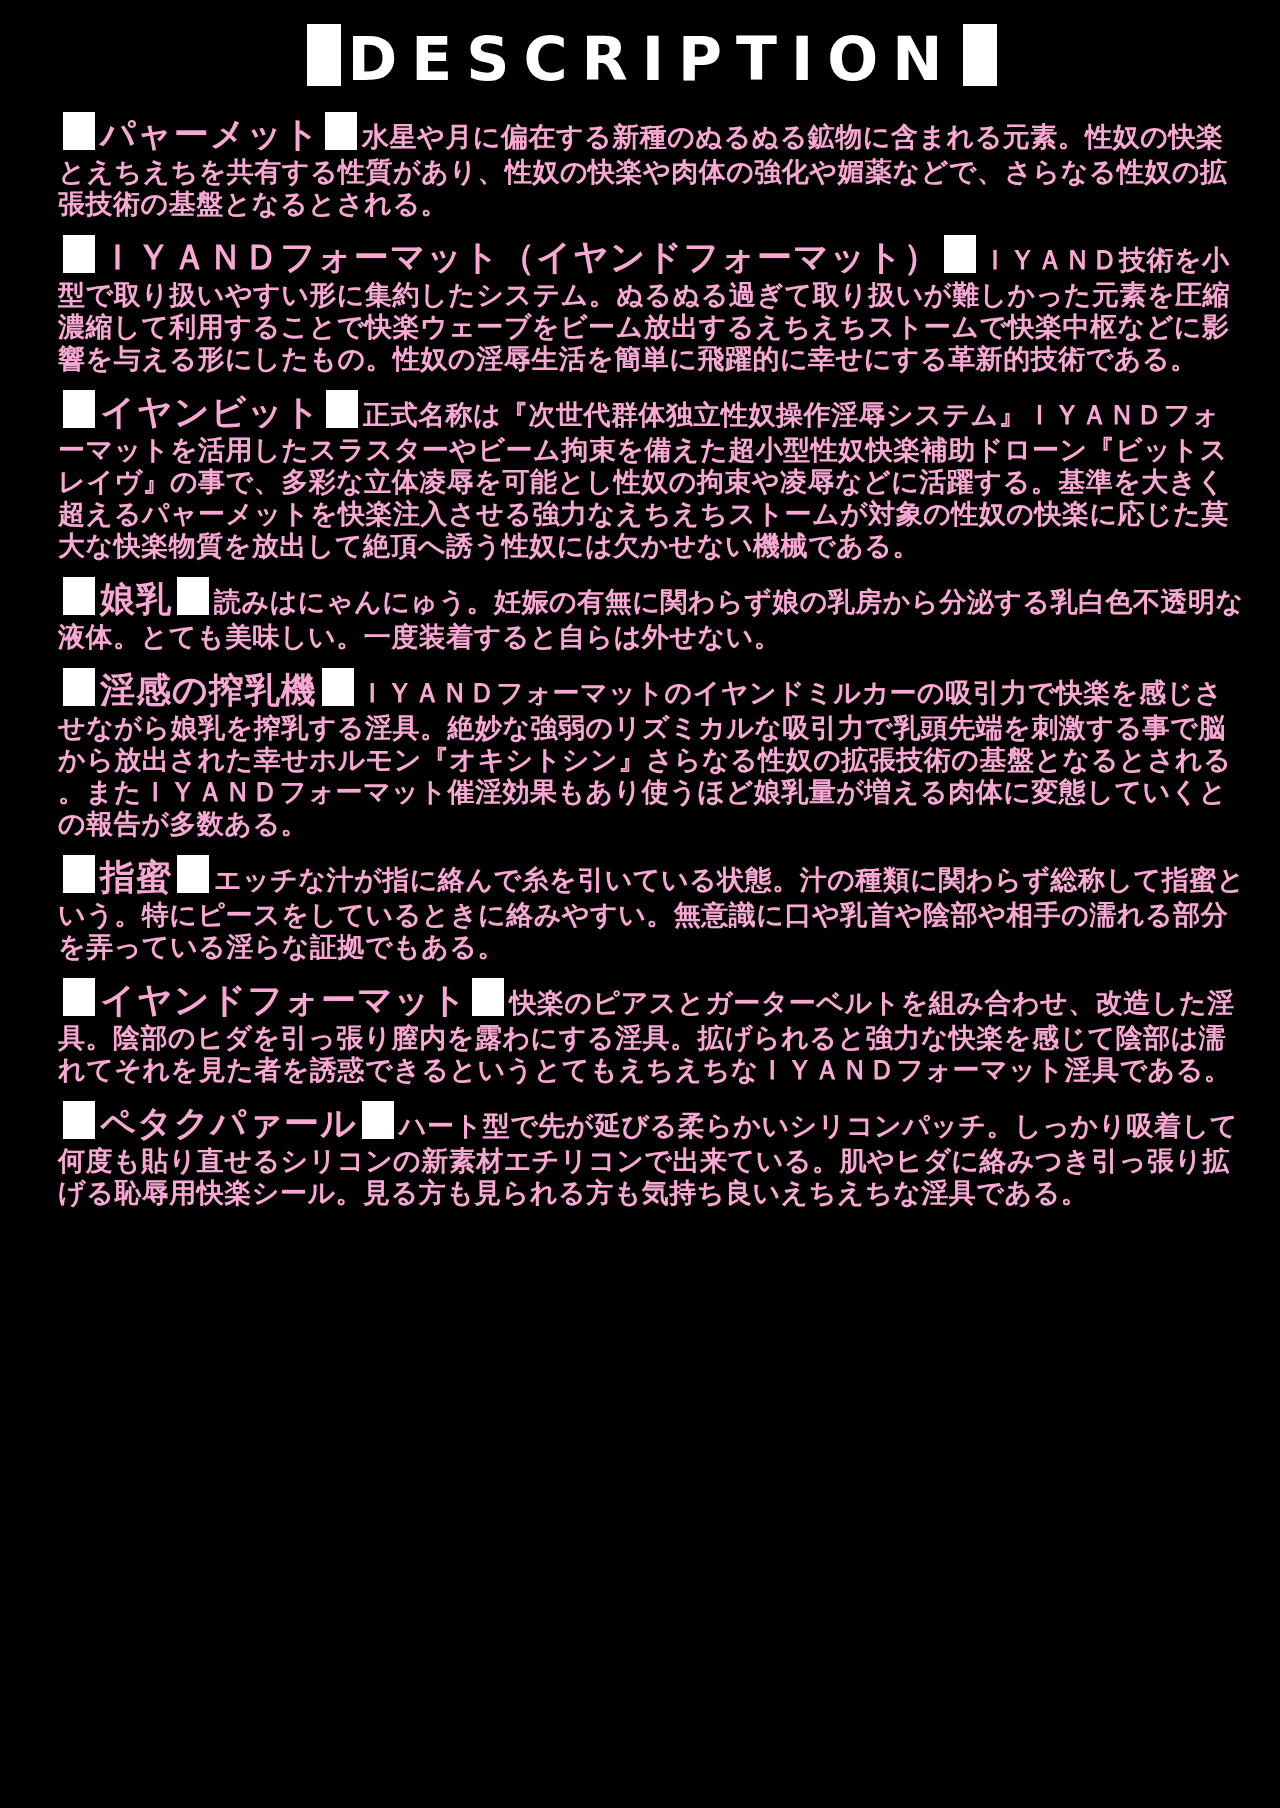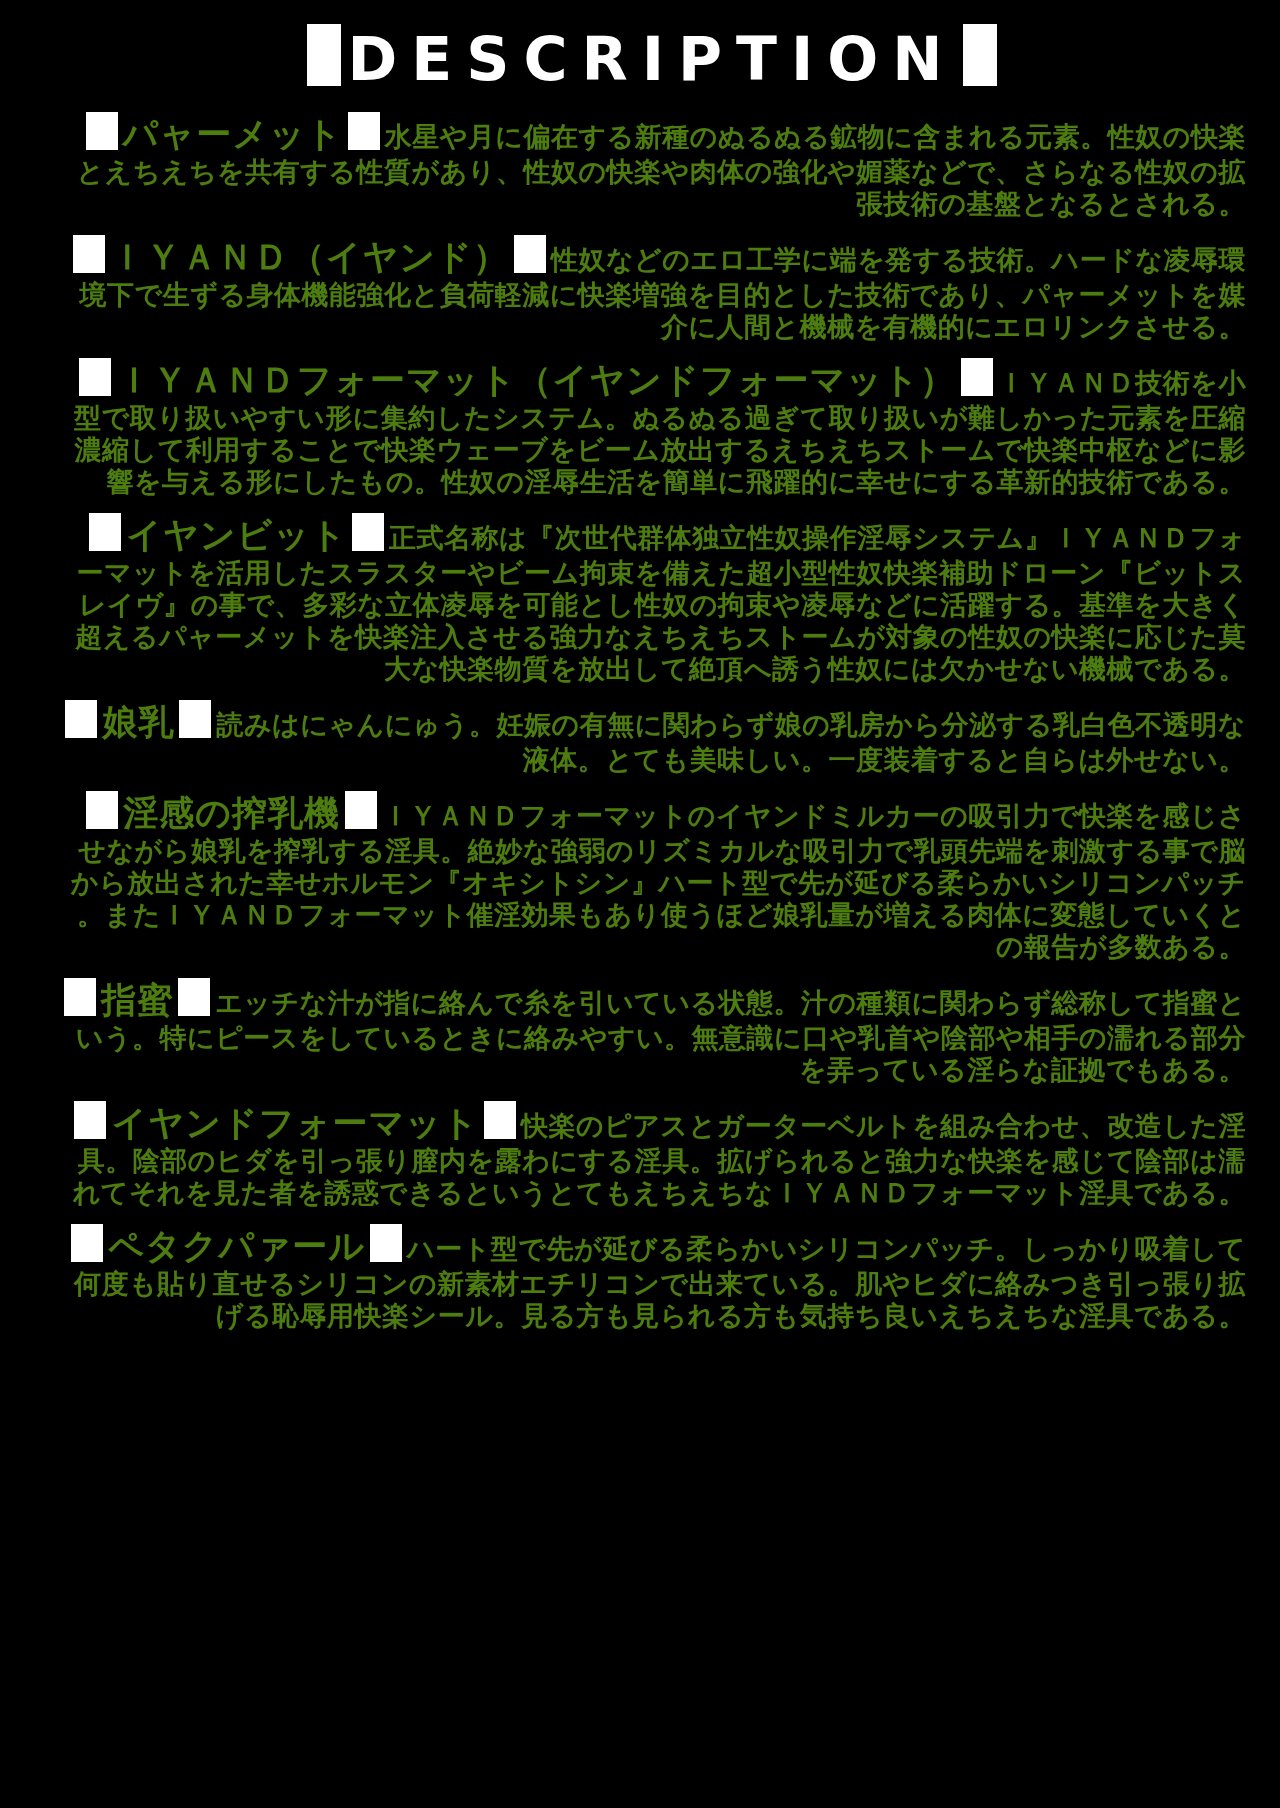--- a/index.html
+++ b/index.html
@@ -33,22 +33,22 @@
     width:34px;height:62px;
     background:#fff;
     vertical-align:middle;
     margin:0 6px 8px 6px;
   }
   .entry{
     margin:0 0 15px 0;
     line-height:32px;
     font-size:27px;
     font-weight:bold;
-    color:#4d7c0f;
-    text-align:right;
+    color:#f9a8d4;
+    text-align:left;
     word-break:break-all;
     line-break:anywhere;
     letter-spacing:0.5px;
   }
   .term-wrap{
     font-size:35px;
     line-height:44px;
     letter-spacing:1px;
     white-space:normal;
   }
@@ -70,32 +70,31 @@
 <body>
 
 <div class="page">
 
   <div class="title-row">
     <span class="title-sq"></span><span class="title-text">DESCRIPTION</span><span class="title-sq"></span>
   </div>
 
   <p class="entry"><span class="term-wrap"><span class="sq"></span><span class="term">パャーメット</span><span class="sq"></span></span><span class="body-text">水星や月に偏在する新種のぬるぬる鉱物に含まれる元素。性奴の快楽とえちえちを共有する性質があり、性奴の快楽や肉体の強化や媚薬などで、さらなる性奴の拡張技術の基盤となるとされる。</span></p>
 
-  <p class="entry"><span class="term-wrap"><span class="sq"></span><span class="term">ＩＹＡＮＤ（イヤンド）</span><span class="sq"></span></span><span class="body-text">性奴などのエロ工学に端を発する技術。ハードな凌辱環境下で生ずる身体機能強化と負荷軽減に快楽増強を目的とした技術であり、パャーメットを媒介に人間と機械を有機的にエロリンクさせる。</span></p>
 
   <p class="entry"><span class="term-wrap"><span class="sq"></span><span class="term">ＩＹＡＮＤフォーマット（イヤンドフォーマット）</span><span class="sq"></span></span><span class="body-text">ＩＹＡＮＤ技術を小型で取り扱いやすい形に集約したシステム。ぬるぬる過ぎて取り扱いが難しかった元素を圧縮濃縮して利用することで快楽ウェーブをビーム放出するえちえちストームで快楽中枢などに影響を与える形にしたもの。性奴の淫辱生活を簡単に飛躍的に幸せにする革新的技術である。</span></p>
 
   <p class="entry"><span class="term-wrap"><span class="sq"></span><span class="term">イヤンビット</span><span class="sq"></span></span><span class="body-text">正式名称は『次世代群体独立性奴操作淫辱システム』ＩＹＡＮＤフォーマットを活用したスラスターやビーム拘束を備えた超小型性奴快楽補助ドローン『ビットスレイヴ』の事で、多彩な立体凌辱を可能とし性奴の拘束や凌辱などに活躍する。基準を大きく超えるパャーメットを快楽注入させる強力なえちえちストームが対象の性奴の快楽に応じた莫大な快楽物質を放出して絶頂へ誘う性奴には欠かせない機械である。</span></p>
 
   <p class="entry"><span class="term-wrap"><span class="sq"></span><span class="term">娘乳</span><span class="sq"></span></span><span class="body-text">読みはにゃんにゅう。妊娠の有無に関わらず娘の乳房から分泌する乳白色不透明な液体。とても美味しい。一度装着すると自らは外せない。</span></p>
 
 
 
 
-  <p class="entry"><span class="term-wrap"><span class="sq"></span><span class="term">淫感の搾乳機</span><span class="sq"></span></span><span class="body-text">ＩＹＡＮＤフォーマットのイヤンドミルカーの吸引力で快楽を感じさせながら娘乳を搾乳する淫具。絶妙な強弱のリズミカルな吸引力で乳頭先端を刺激する事で脳から放出された幸せホルモン『オキシトシン』ハート型で先が延びる柔らかいシリコンパッチ。またＩＹＡＮＤフォーマット催淫効果もあり使うほど娘乳量が増える肉体に変態していくとの報告が多数ある。</span></p>
+  <p class="entry"><span class="term-wrap"><span class="sq"></span><span class="term">淫感の搾乳機</span><span class="sq"></span></span><span class="body-text">ＩＹＡＮＤフォーマットのイヤンドミルカーの吸引力で快楽を感じさせながら娘乳を搾乳する淫具。絶妙な強弱のリズミカルな吸引力で乳頭先端を刺激する事で脳から放出された幸せホルモン『オキシトシン』さらなる性奴の拡張技術の基盤となるとされる。またＩＹＡＮＤフォーマット催淫効果もあり使うほど娘乳量が増える肉体に変態していくとの報告が多数ある。</span></p>
 
   <p class="entry"><span class="term-wrap"><span class="sq"></span><span class="term">指蜜</span><span class="sq"></span></span><span class="body-text">エッチな汁が指に絡んで糸を引いている状態。汁の種類に関わらず総称して指蜜という。特にピースをしているときに絡みやすい。無意識に口や乳首や陰部や相手の濡れる部分を弄っている淫らな証拠でもある。</span></p>
 
   <p class="entry"><span class="term-wrap"><span class="sq"></span><span class="term">イヤンドフォーマット</span><span class="sq"></span></span><span class="body-text">快楽のピアスとガーターベルトを組み合わせ、改造した淫具。陰部のヒダを引っ張り膣内を露わにする淫具。拡げられると強力な快楽を感じて陰部は濡れてそれを見た者を誘惑できるというとてもえちえちなＩＹＡＮＤフォーマット淫具である。</span></p>
 
   <p class="entry"><span class="term-wrap"><span class="sq"></span><span class="term">ペタクパァール</span><span class="sq"></span></span><span class="body-text">ハート型で先が延びる柔らかいシリコンパッチ。しっかり吸着して何度も貼り直せるシリコンの新素材エチリコンで出来ている。肌やヒダに絡みつき引っ張り拡げる恥辱用快楽シール。見る方も見られる方も気持ち良いえちえちな淫具である。</span></p>
 
 </div>
 
 </body></html>

